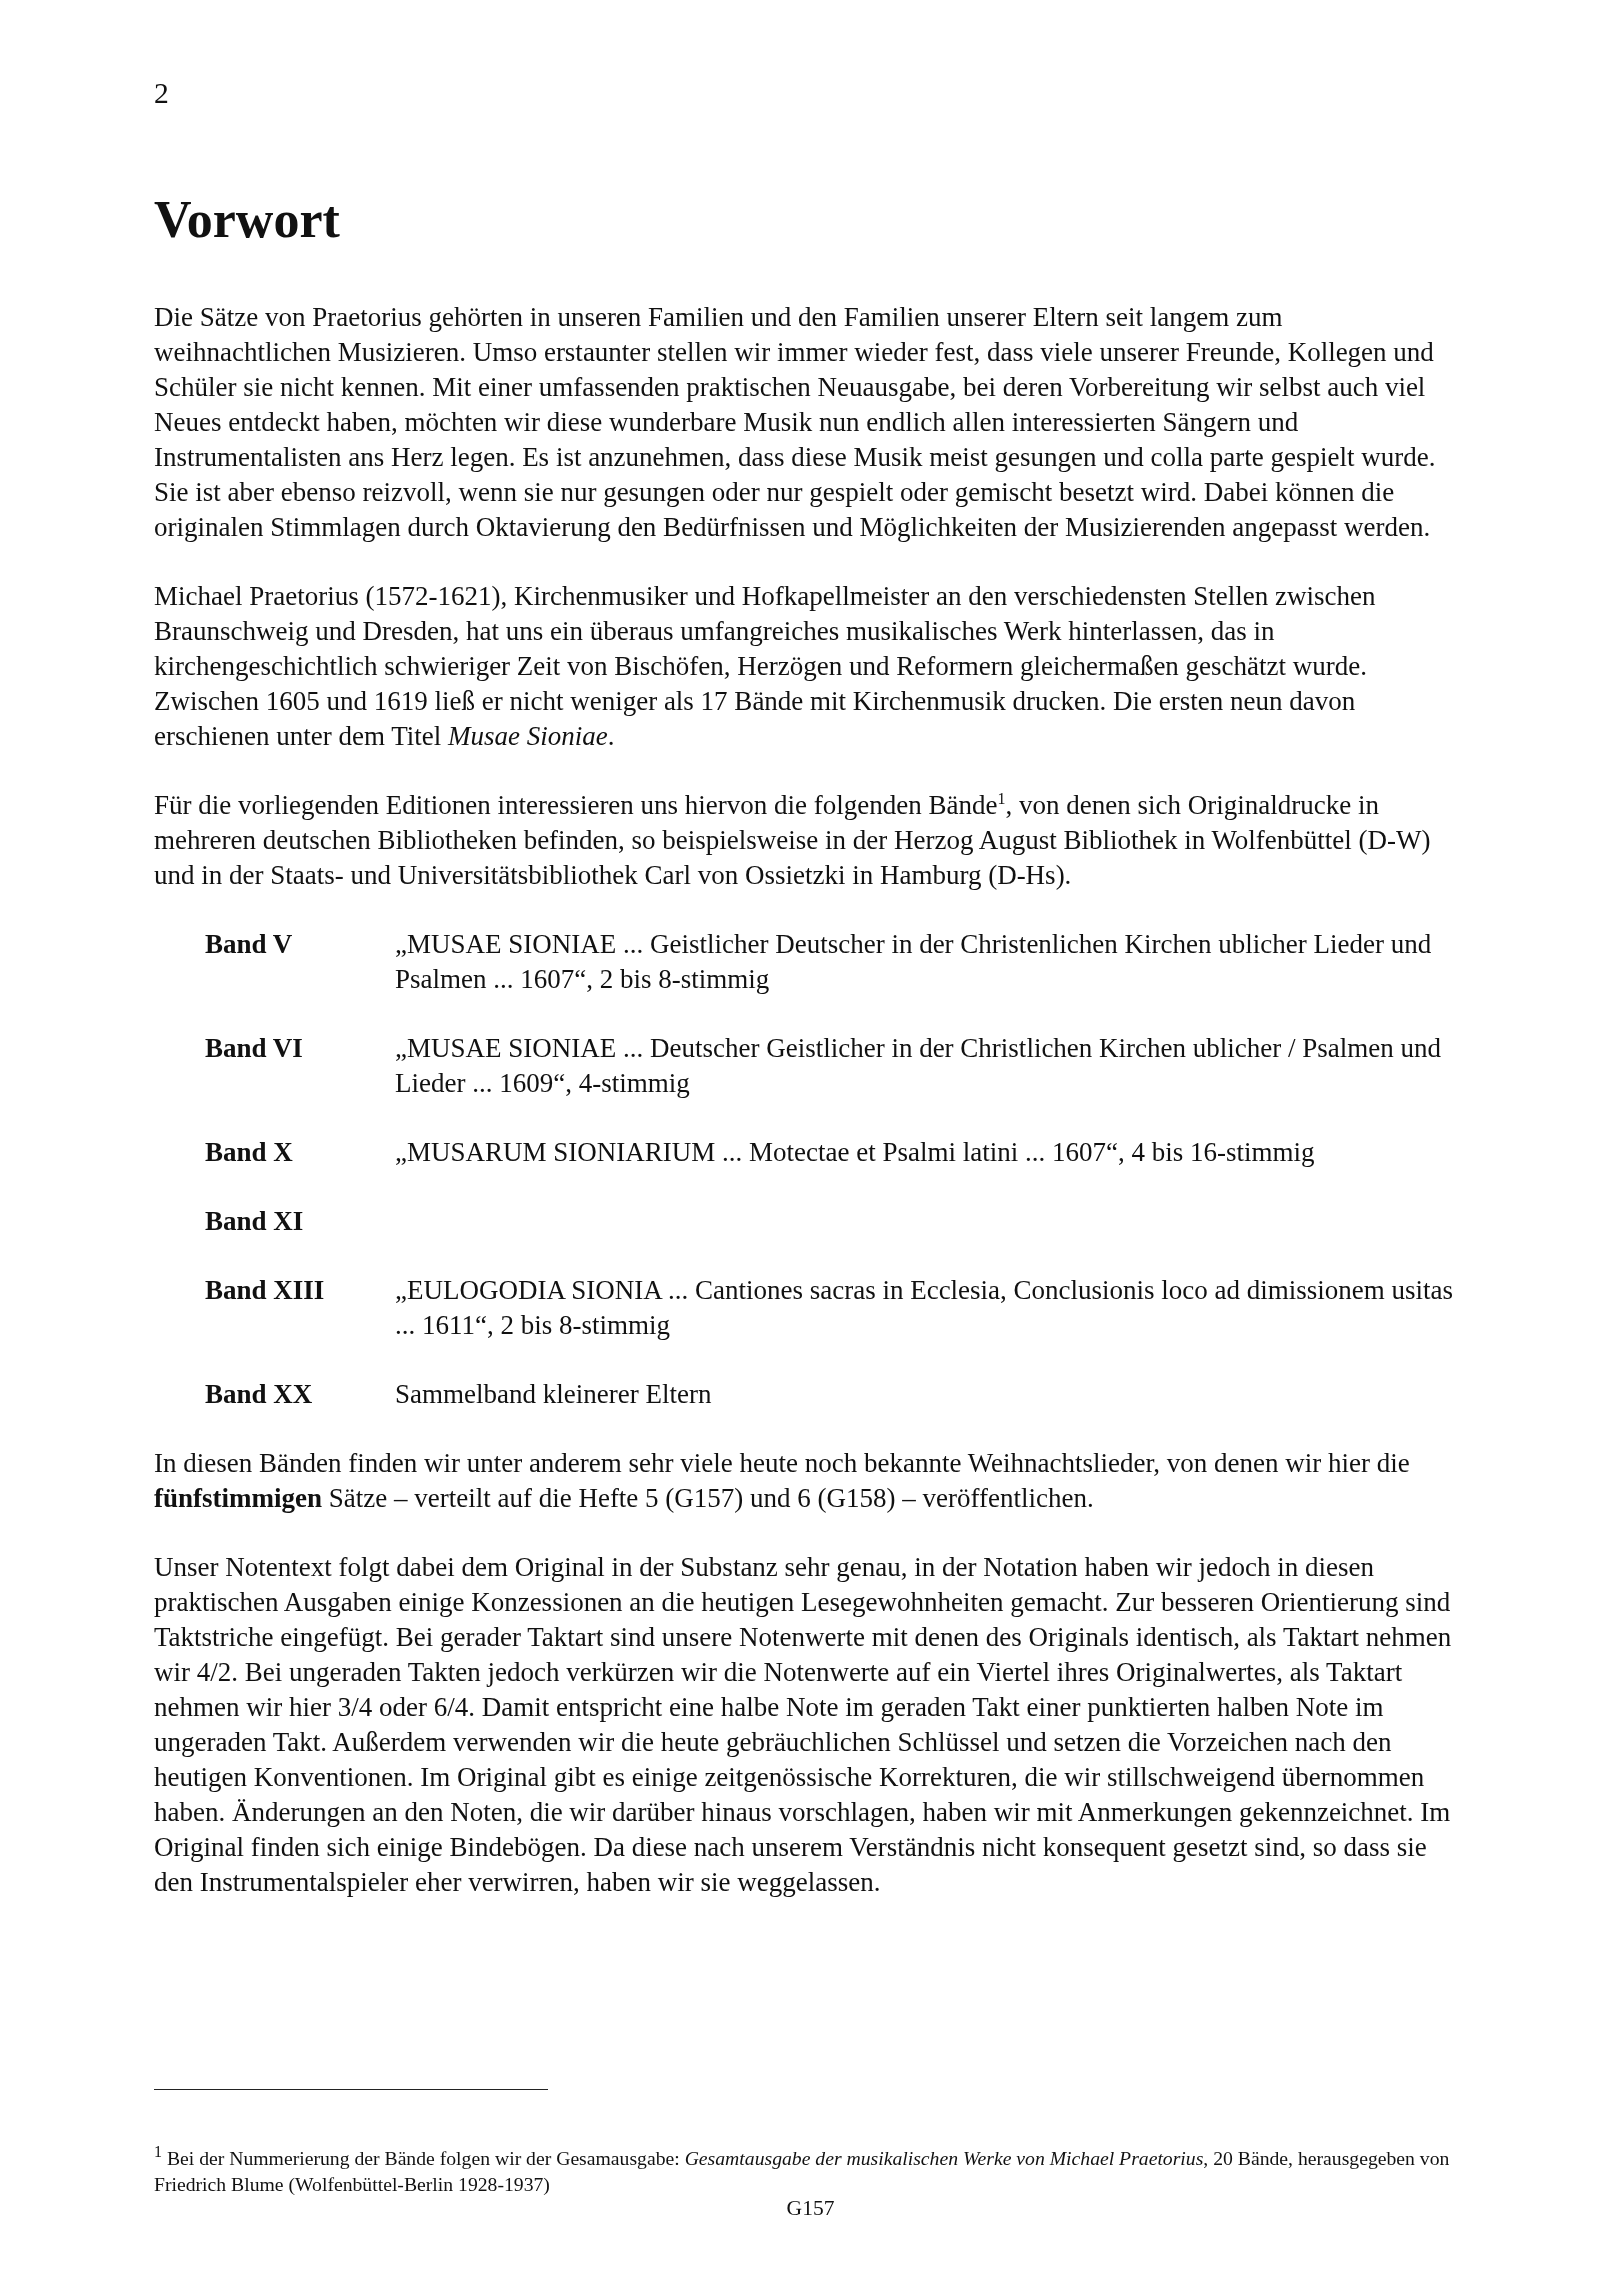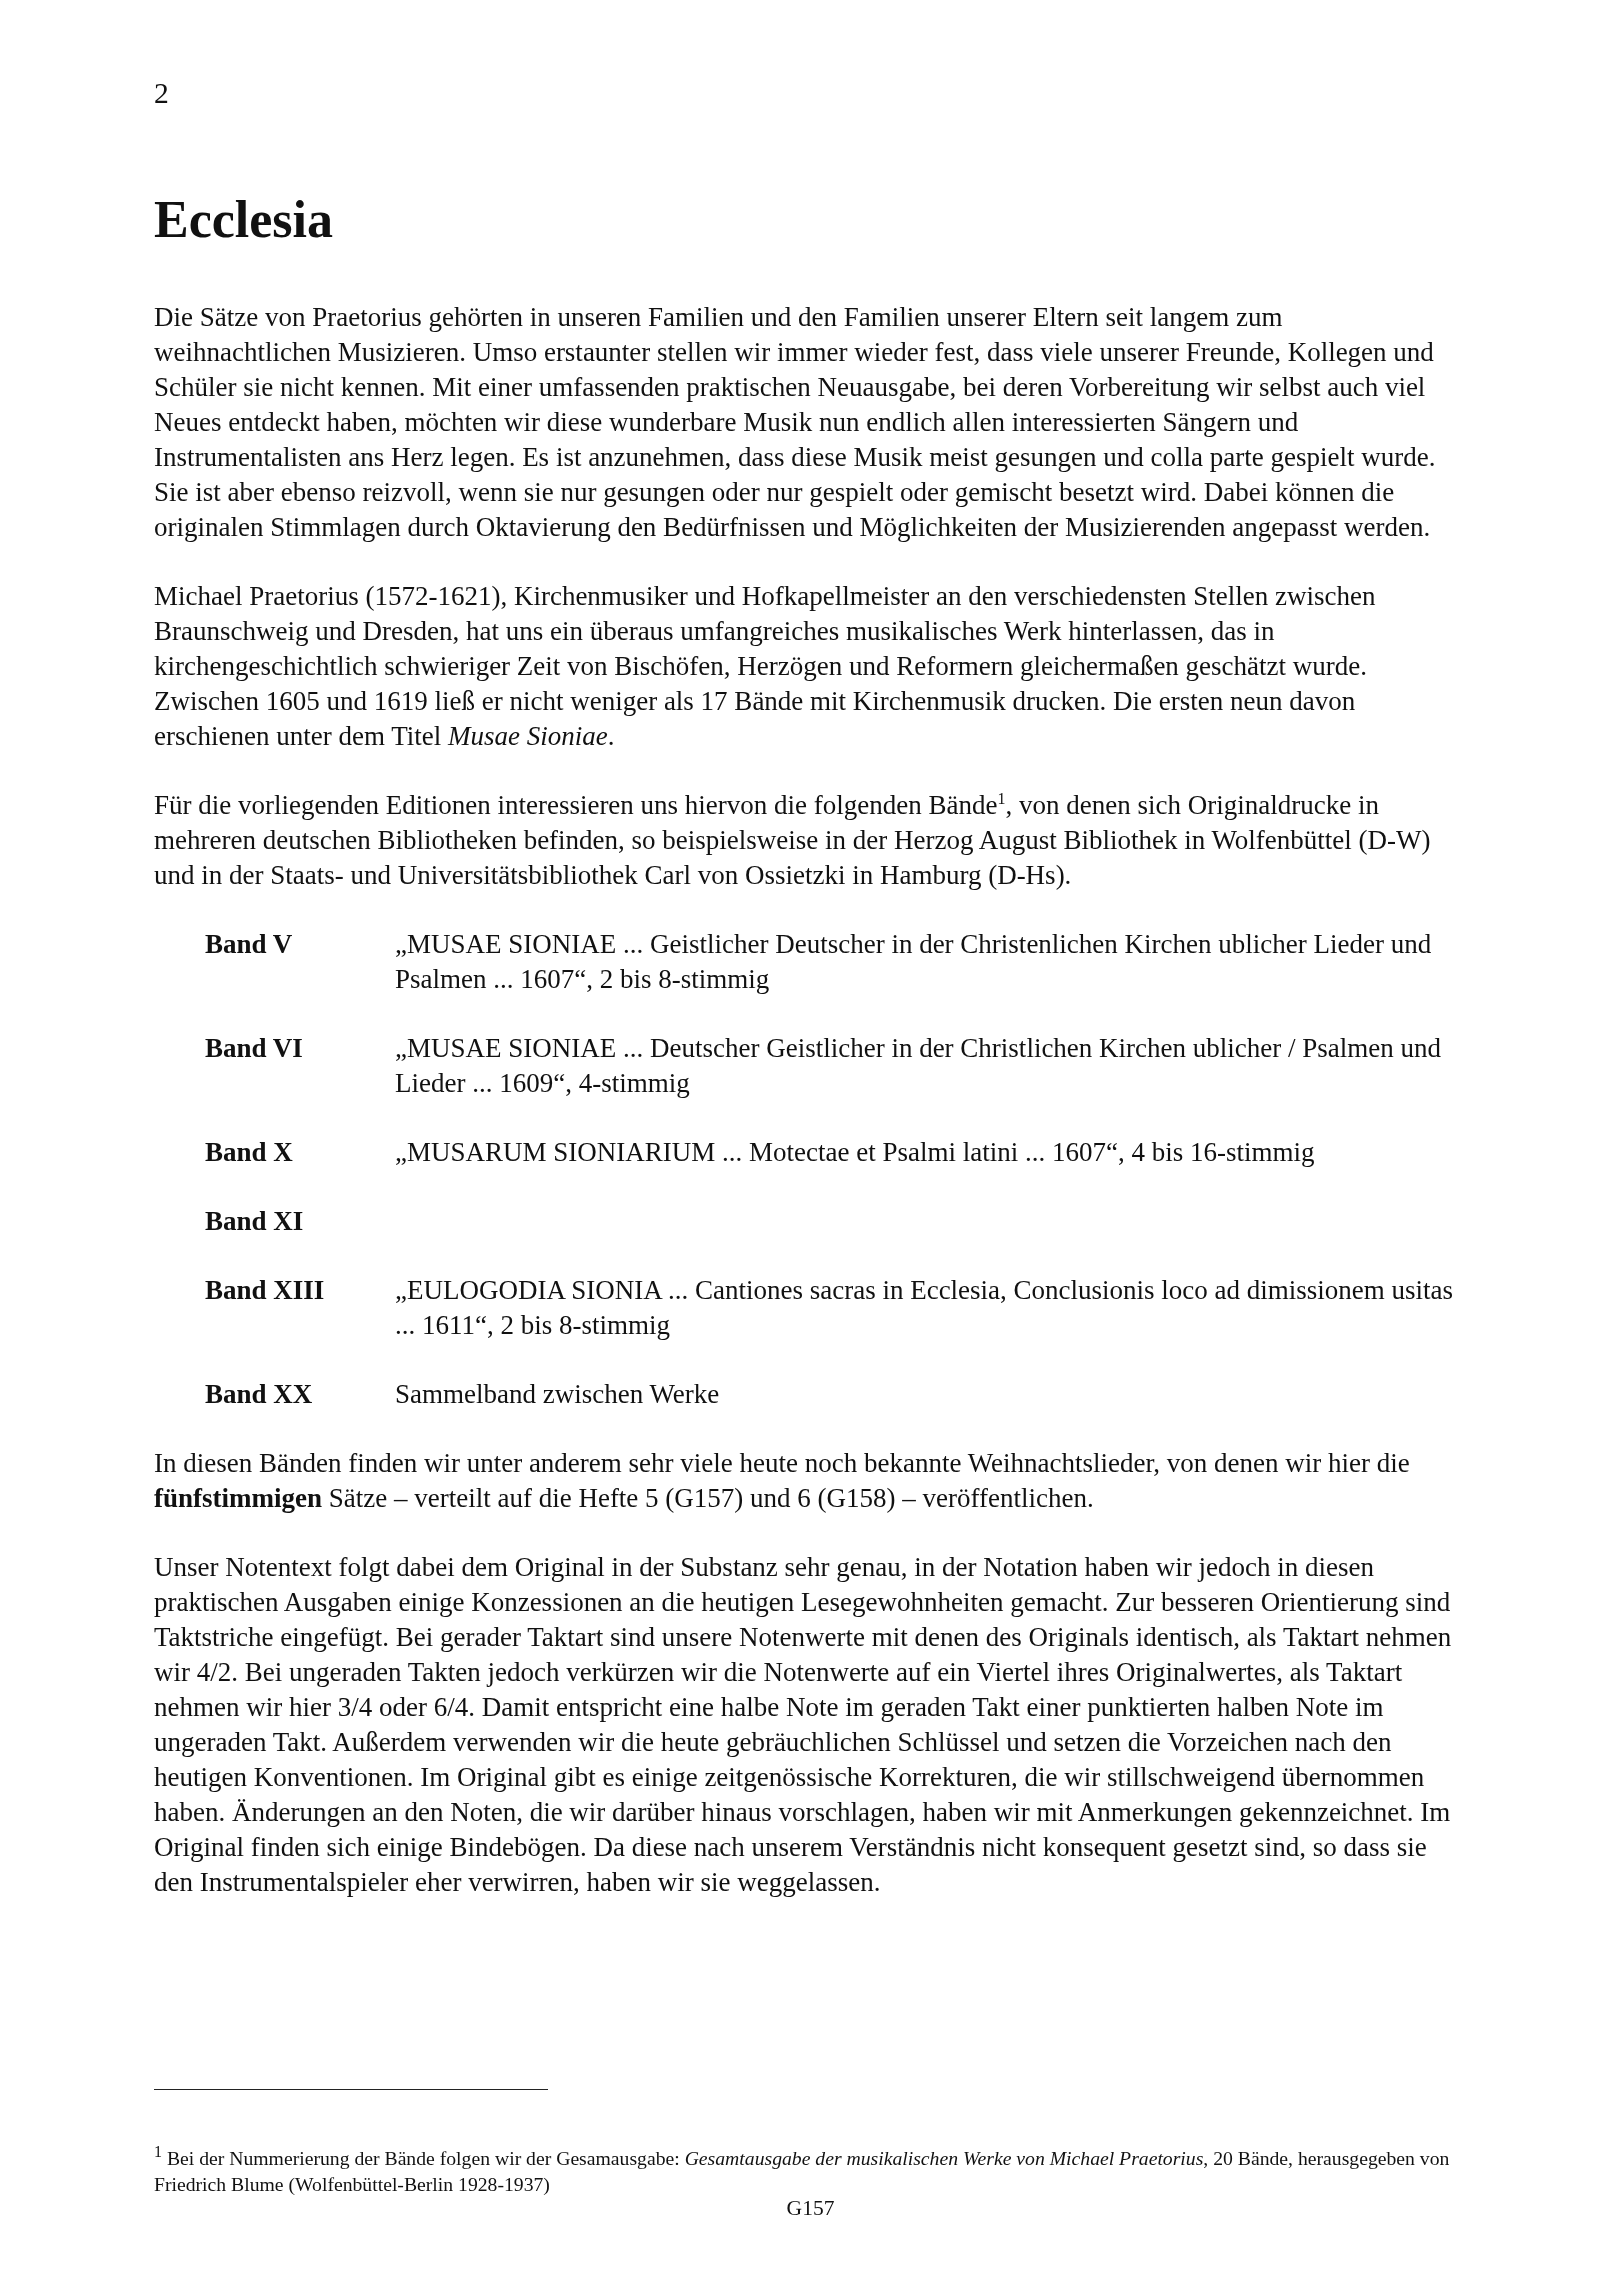--- a/index.html
+++ b/index.html
@@ -25,21 +25,21 @@
   .band-desc { flex: 1; }
   .footnote-rule { position: absolute; left: 154px; top: 2089px; width: 394px; border-top: 1.8px solid #222; }
   .footnote { position: absolute; left: 154px; top: 2099px; width: 1321px; font-size: 19.7px; line-height: 26px; margin-top: 46px; }
   .footnote em { font-style: italic; }
   .footer { position: absolute; left: 0; width: 1621px; top: 2196px; text-align: center; font-size: 21.5px; }
 </style>
 </head>
 <body>
 
 <div class="page-number">2</div>
-<h1 class="title">Ecclesia</h1>
+<h1 class="title">Vorwort</h1>
 
 <div class="body">
   <p class="para">Die Sätze von Praetorius gehörten in unseren Familien und den Familien unserer Eltern seit langem zum weihnachtlichen Musizieren. Umso erstaunter stellen wir immer wieder fest, dass viele unserer Freunde, Kollegen und Schüler sie nicht kennen. Mit einer umfassenden praktischen Neuausgabe, bei deren Vorbereitung wir selbst auch viel Neues entdeckt haben, möchten wir diese wunderbare Musik nun endlich allen interessierten Sängern und Instrumentalisten ans Herz legen. Es ist anzunehmen, dass diese Musik meist gesungen und colla parte gespielt wurde. Sie ist aber ebenso reizvoll, wenn sie nur gesungen oder nur gespielt oder gemischt besetzt wird. Dabei können die originalen Stimmlagen durch Oktavierung den Bedürfnissen und Möglichkeiten der Musizierenden angepasst werden.</p>
 
   <p class="para"><span>Michael Praetorius (1572-1621), Kirchenmusiker und Hofkapellmeister an den verschiedensten Stellen zwischen Braunschweig und Dresden, hat uns ein überaus umfangreiches musikalisches Werk hinterlassen, das in kirchengeschichtlich schwieriger Zeit von Bischöfen, Herzögen und Reformern gleichermaßen geschätzt wurde. Zwischen 1605 und 1619 ließ er nicht weniger als 17 Bände mit Kirchenmusik drucken. Die ersten neun davon erschienen unter dem Titel </span><em>Musae Sioniae</em><span>.</span></p>
 
   <p class="para"><span>Für die vorliegenden Editionen interessieren uns hiervon die folgenden Bände</span><sup>1</sup><span>, von denen sich Originaldrucke in mehreren deutschen Bibliotheken befinden, so beispielsweise in der Herzog August Bibliothek in Wolfenbüttel (D-W) und in der Staats- und Universitätsbibliothek Carl von Ossietzki in Hamburg (D-Hs).</span></p>
 
   <div class="band-list">
     <div class="band-row">
@@ -56,21 +56,21 @@
     </div>
     <div class="band-row">
       <div class="band-label">Band XI</div>
     </div>
     <div class="band-row">
       <div class="band-label">Band XIII</div>
       <div class="band-desc">„EULOGODIA SIONIA ... Cantiones sacras in Ecclesia, Conclusionis loco ad dimissionem usitas ... 1611“, 2 bis 8-stimmig</div>
     </div>
     <div class="band-row">
       <div class="band-label">Band XX</div>
-      <div class="band-desc">Sammelband zwischen Werke</div>
+      <div class="band-desc">Sammelband kleinerer Eltern</div>
     </div>
   </div>
 
   <p class="para"><span>In diesen Bänden finden wir unter anderem sehr viele heute noch bekannte Weihnachtslieder, von denen wir hier die </span><b>fünfstimmigen</b><span> Sätze – verteilt auf die Hefte 5 (G157) und 6 (G158) – veröffentlichen.</span></p>
 
   <p class="para">Unser Notentext folgt dabei dem Original in der Substanz sehr genau, in der Notation haben wir jedoch in diesen praktischen Ausgaben einige Konzessionen an die heutigen Lesegewohnheiten gemacht. Zur besseren Orientierung sind Taktstriche eingefügt. Bei gerader Taktart sind unsere Notenwerte mit denen des Originals identisch, als Taktart nehmen wir 4/2. Bei ungeraden Takten jedoch verkürzen wir die Notenwerte auf ein Viertel ihres Originalwertes, als Taktart nehmen wir hier 3/4 oder 6/4. Damit entspricht eine halbe Note im geraden Takt einer punktierten halben Note im ungeraden Takt. Außerdem verwenden wir die heute gebräuchlichen Schlüssel und setzen die Vorzeichen nach den heutigen Konventionen. Im Original gibt es einige zeitgenössische Korrekturen, die wir stillschweigend übernommen haben. Änderungen an den Noten, die wir darüber hinaus vorschlagen, haben wir mit Anmerkungen gekennzeichnet. Im Original finden sich einige Bindebögen. Da diese nach unserem Verständnis nicht konsequent gesetzt sind, so dass sie den Instrumentalspieler eher verwirren, haben wir sie weggelassen.</p>
 </div>
 
 <div class="footnote-rule"></div>
 <div class="footnote"><sup>1</sup><span> Bei der Nummerierung der Bände folgen wir der Gesamausgabe: </span><em>Gesamtausgabe der musikalischen Werke von Michael Praetorius</em><span>, 20 Bände, herausgegeben von Friedrich Blume (Wolfenbüttel-Berlin 1928-1937)</span></div>

